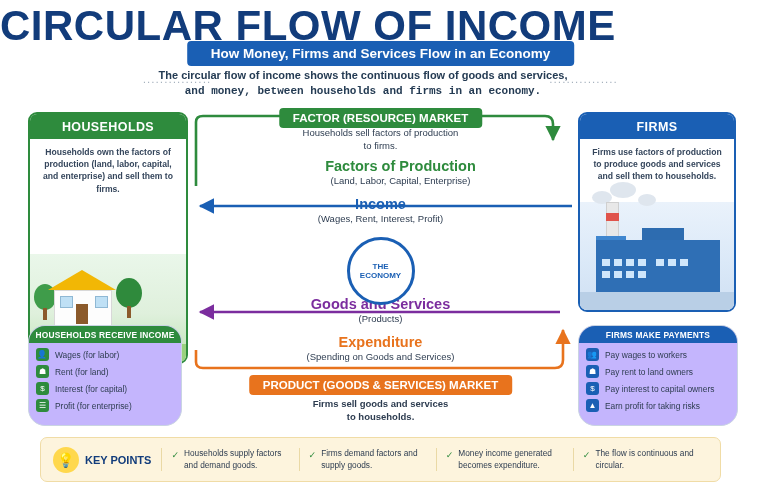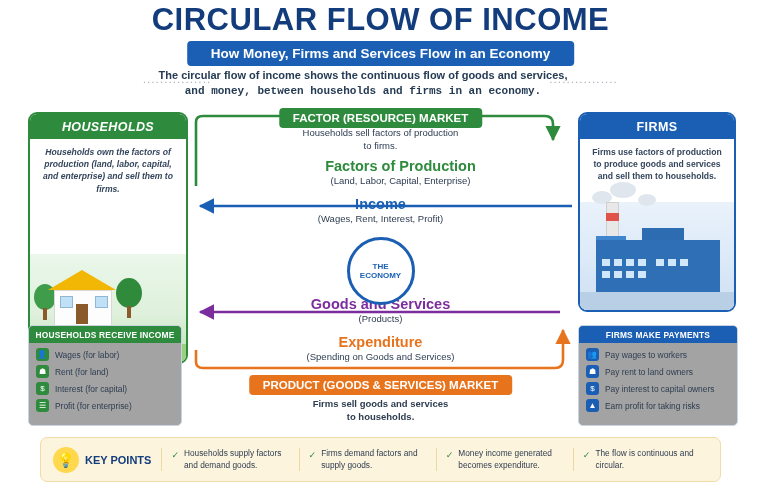--- a/index.html
+++ b/index.html
@@ -7,22 +7,22 @@
     width:761px;height:492px;
     background:#ffffff;
     font-family:"Liberation Sans", sans-serif;
     overflow:hidden;
     position:relative;
   }
   .stage{position:relative;width:761px;height:492px;}
 
   
   .title{
-    position:absolute;left:0;top:2px;width:761px;text-align:center;
-    font-size:31px;font-weight:bold;color:#123c7b;letter-spacing:0.5px;
+    position:absolute;left:0;top:2px;width:761px;
+    font-size:42px;font-weight:bold;color:#123c7b;letter-spacing:0.5px;
     font-family:"Liberation Sans", sans-serif;
   }
   .subtitle-bar{
     position:absolute;left:50%;transform:translateX(-50%);top:41px;
     background:#1a5fb4;color:#ffffff;border-radius:4px;
     padding:5px 24px;font-size:13.5px;font-weight:bold;white-space:nowrap;
   }
   .lede{
     position:absolute;left:0;top:68px;width:726px;text-align:center;
     font-size:11px;color:#243b53;line-height:1.45;font-weight:bold;
@@ -47,21 +47,21 @@
     font-size:9.5px;color:#2d3c50;line-height:1.35;
   }
   .mkt-note.factor{top:127px;}
   .mkt-note.product{top:398px;font-weight:bold;color:#2d3c50;}
 
   
   .side-box{
     position:absolute;border:2px solid #2e8b3d;border-radius:9px;background:#ffffff;
     box-sizing:border-box;overflow:hidden;
   }
-  .side-box.households{left:28px;top:112px;width:160px;height:252px;font-style:italic;}
+  .side-box.households{left:28px;top:112px;width:160px;height:252px;}
   .side-box.firms{left:578px;top:112px;width:158px;height:200px;border-color:#1a5fb4;}
 
   .side-head{
     height:25px;display:flex;align-items:center;justify-content:center;
     color:#fff;font-weight:bold;font-size:12.5px;letter-spacing:0.4px;
   }
   .households .side-head{background:#2e8b3d;}
   .firms .side-head{background:#1a5fb4;}
 
   .side-desc{
@@ -137,21 +137,21 @@
   
   .econ{
     position:absolute;left:50%;transform:translateX(-50%);top:237px;
     width:62px;height:62px;border-radius:50%;
     border:3px solid #1a5fb4;background:#ffffff;
     display:flex;flex-direction:column;align-items:center;justify-content:center;
     font-size:8px;font-weight:bold;color:#1a5fb4;line-height:1.15;text-align:center;
   }
 
   
-  .info-box{position:absolute;border:1px solid #c9d4e2;border-radius:5px;background:#a3a3a3;overflow:hidden;}
+  .info-box{position:absolute;border:1px solid #c9d4e2;border-radius:17px;background:#c4b5fd;overflow:hidden;}
   .info-box.hh{left:28px;top:325px;width:152px;height:99px;}
   .info-box.fm{left:578px;top:325px;width:158px;height:99px;}
   .info-head{height:17px;display:flex;align-items:center;justify-content:center;color:#fff;font-size:8.4px;font-weight:bold;letter-spacing:.2px;}
   .info-box.hh .info-head{background:#2e8b3d;}
   .info-box.fm .info-head{background:#1a5fb4;}
   .info-list{padding:5px 7px;display:flex;flex-direction:column;gap:4px;}
   .info-item{display:flex;align-items:center;gap:6px;font-size:8.4px;color:#2d3c50;}
   .mini-ic{width:13px;height:13px;border-radius:3px;display:flex;align-items:center;justify-content:center;font-size:8px;color:#fff;flex:0 0 13px;}
   .ic-g{background:#2e8b3d;}
   .ic-b{background:#1a5fb4;}

